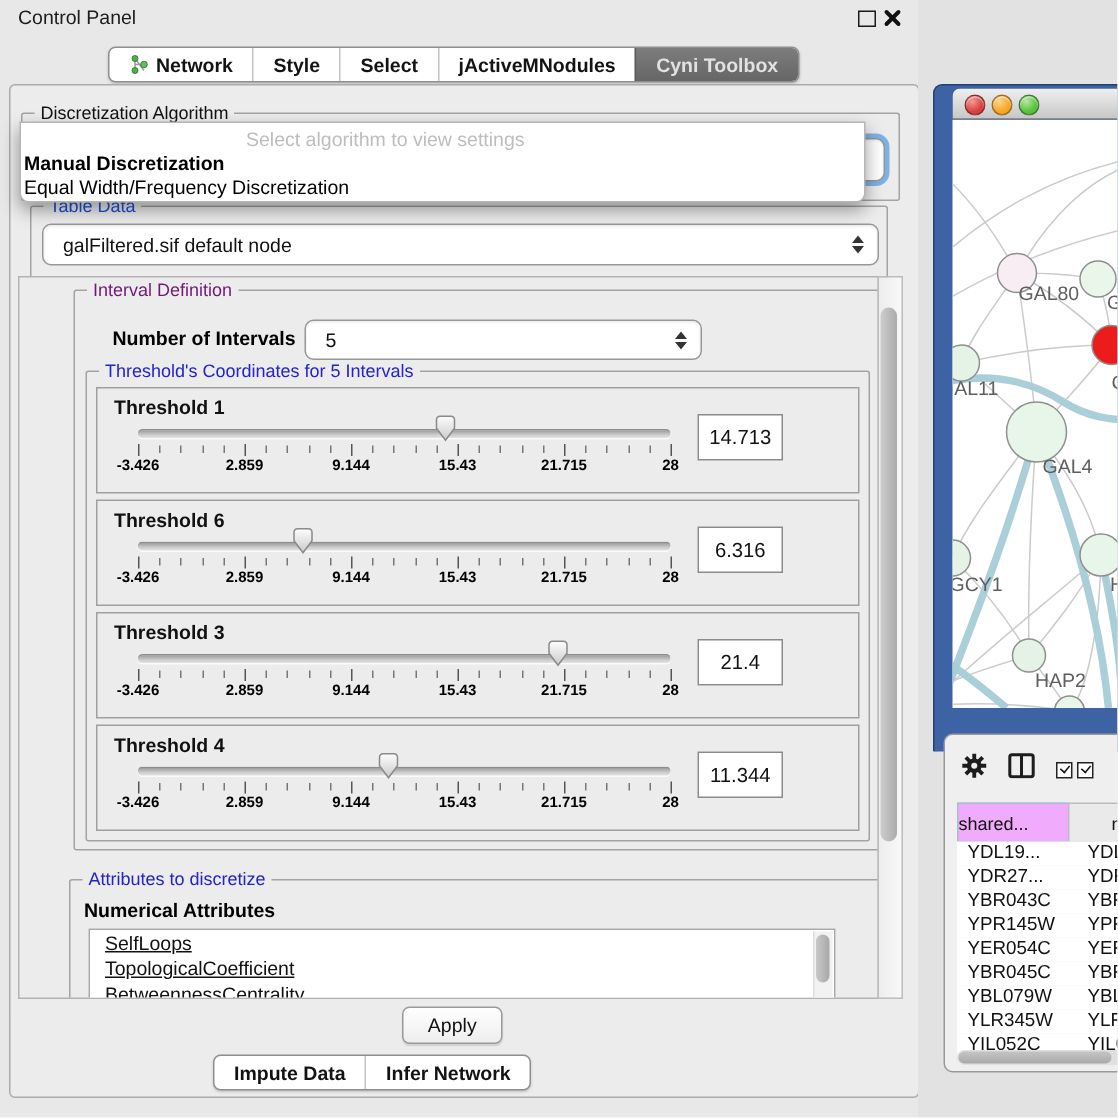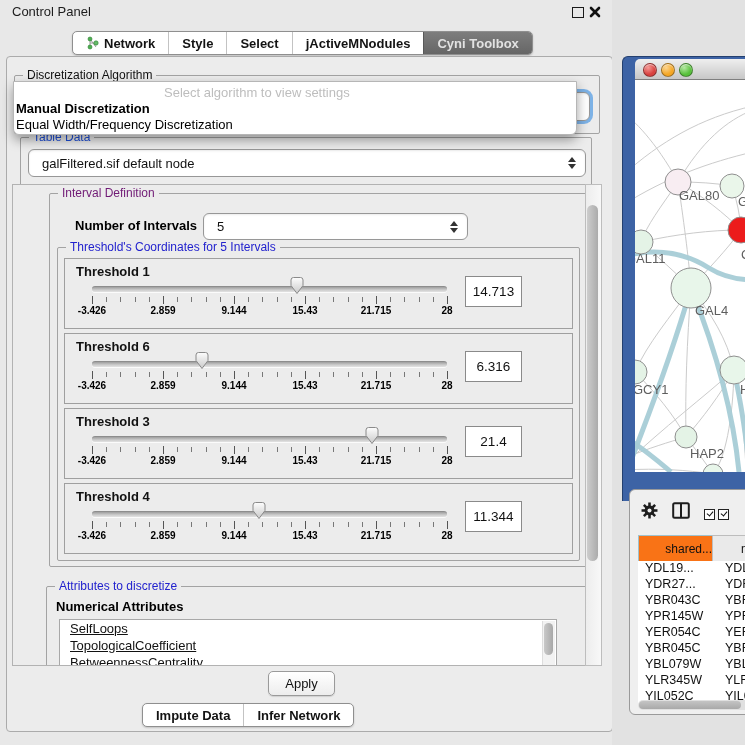--- a/index.html
+++ b/index.html
@@ -460,21 +460,21 @@
       </g>
       <circle cx="8" cy="8" r="4.6" fill="#1d1d1d"></circle>
       <circle cx="8" cy="8" r="1.9" fill="#EFEFEF"></circle>
     </svg>
     <svg style="position:absolute;left:42px;top:12px;" width="18" height="17" viewBox="0 0 18 17">
       <rect x="1.2" y="1.2" width="15.6" height="14.6" rx="1.5" fill="none" stroke="#1d1d1d" stroke-width="2"></rect>
       <line x1="9" y1="1.2" x2="9" y2="15.8" stroke="#1d1d1d" stroke-width="2"></line>
     </svg>
     <span style="position:absolute;left:74px;top:16px;"><span class="cb"></span><span class="cb"></span></span>
 
-    <div class="hdr-cell" style="left:8px;width:73px;justify-content:flex-end;background:#f97316;">
+    <div class="hdr-cell" style="left:8px;width:73px;justify-content:flex-start;background:#f0abfc;">
       <span>shared...</span>
     </div>
     <div class="hdr-cell" style="left:82px;width:80px;background:#EAEAEA;border-color:#BDBDBD;padding-left:28px;">
       <span>na</span>
     </div>
 
     <div id="table-rows">
         <div class="row" style="top: 71px;">
           <span class="c1">YDL19...</span>
           <span class="c2">YDL1</span>

